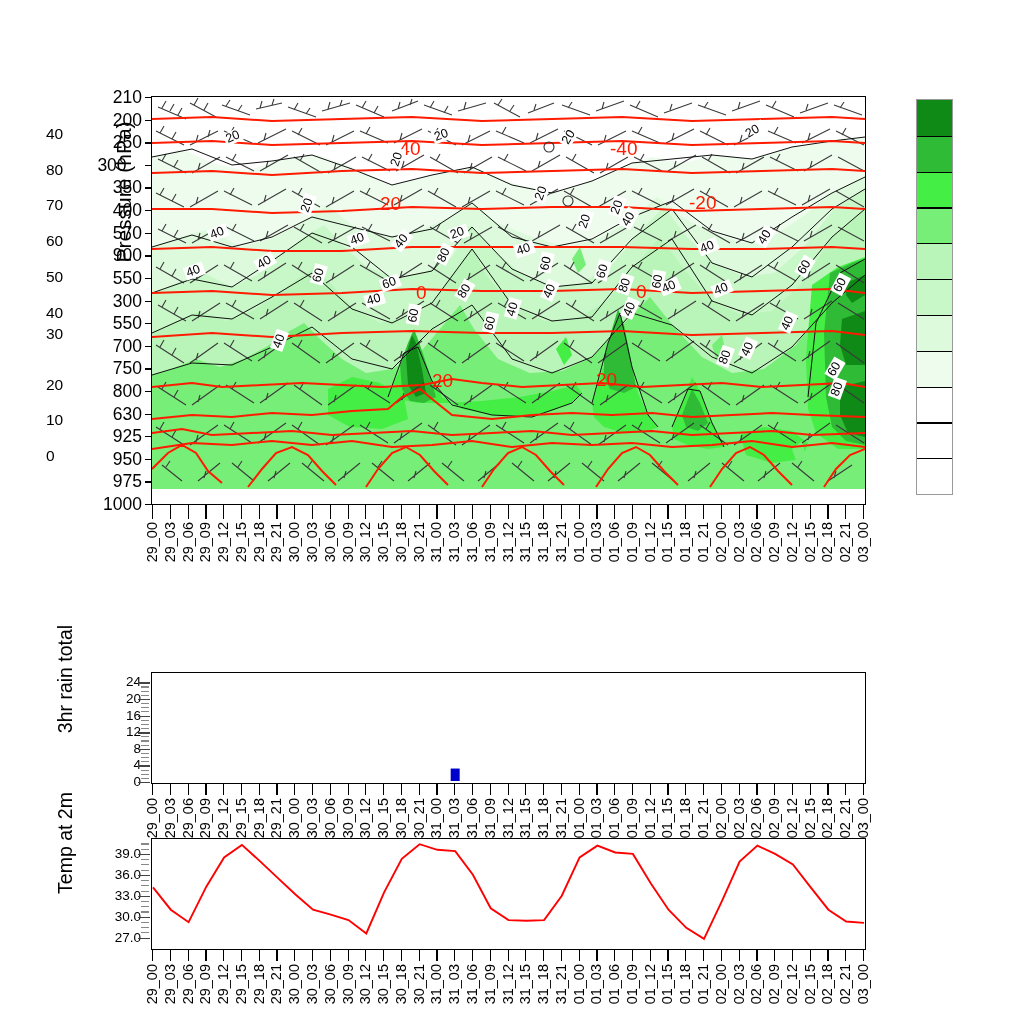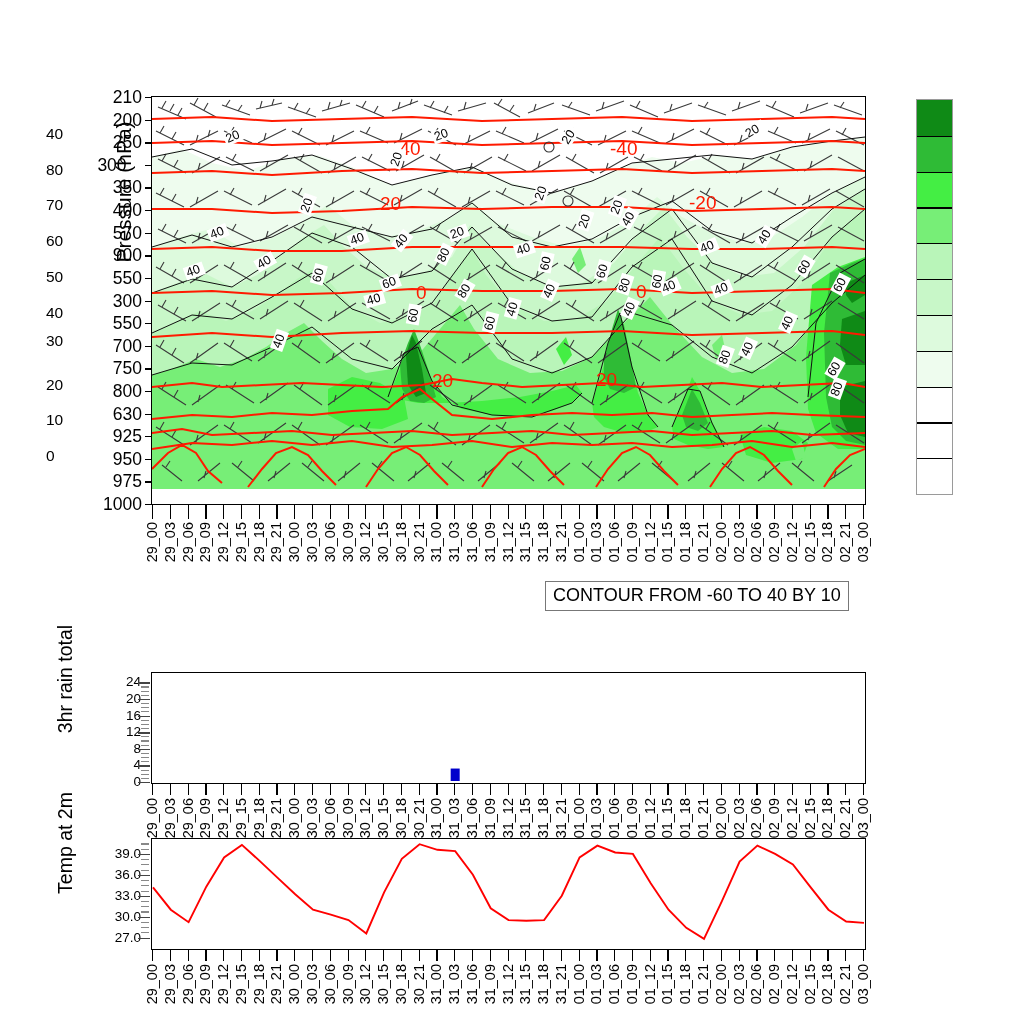--- a/index.html
+++ b/index.html
@@ -631,21 +631,21 @@
       <div class="cband" style="top: 358.182px; height: 35.8182px; background: rgb(255, 255, 255);"></div>
       <div class="cbsep" style="top: 358.182px;"></div>
     </div>
   <div id="cbarLabels">
       <div class="cblab" style="top: 124.818px;">40</div>
       <div class="cblab" style="top: 160.636px;">80</div>
       <div class="cblab" style="top: 196.455px;">70</div>
       <div class="cblab" style="top: 232.273px;">60</div>
       <div class="cblab" style="top: 268.091px;">50</div>
       <div class="cblab" style="top: 303.909px;">40</div>
-      <div class="cblab" style="top: 332px;">30</div>
+      <div class="cblab" style="top: 325px;">30</div>
       <div class="cblab" style="top: 375.545px;">20</div>
       <div class="cblab" style="top: 411.364px;">10</div>
       <div class="cblab" style="top: 447.182px;">0</div>
     </div>
 
   <div class="xlabwrap" id="xaxisMain" style="left:151px;top:505px;width:715px;">
       <div class="xtickmark" style="left: 1px; top: 0px; height: 14px;"></div>
       <div class="xlab" style="left: -7px; top: 17px;">29_00</div>
       <div class="xtickmark" style="left: 18.775px; top: 0px; height: 14px;"></div>
       <div class="xlab" style="left: 10.775px; top: 17px;">29_03</div>
@@ -722,21 +722,20 @@
       <div class="xtickmark" style="left: 658.675px; top: 0px; height: 14px;"></div>
       <div class="xlab" style="left: 650.675px; top: 17px;">02_15</div>
       <div class="xtickmark" style="left: 676.45px; top: 0px; height: 14px;"></div>
       <div class="xlab" style="left: 668.45px; top: 17px;">02_18</div>
       <div class="xtickmark" style="left: 694.225px; top: 0px; height: 14px;"></div>
       <div class="xlab" style="left: 686.225px; top: 17px;">02_21</div>
       <div class="xtickmark" style="left: 712px; top: 0px; height: 14px;"></div>
       <div class="xlab" style="left: 704px; top: 17px;">03_00</div>
     </div>
 
-  <div class="notebox">CONTOUR FROM -60 TO 40 BY 10</div>
 
   <div class="ylab-rain">3hr rain total</div>
   <div id="rainYTicks">
       <div class="ytick-rain" style="left: 103px; top: 674.308px;">24</div>
       <div class="tkm" style="left: 138px; top: 682.308px; width: 12px;"></div>
       <div class="ytick-rain" style="left: 103px; top: 690.923px;">20</div>
       <div class="tkm" style="left: 138px; top: 698.923px; width: 12px;"></div>
       <div class="ytick-rain" style="left: 103px; top: 707.538px;">16</div>
       <div class="tkm" style="left: 138px; top: 715.538px; width: 12px;"></div>
       <div class="ytick-rain" style="left: 103px; top: 724.154px;">12</div>

